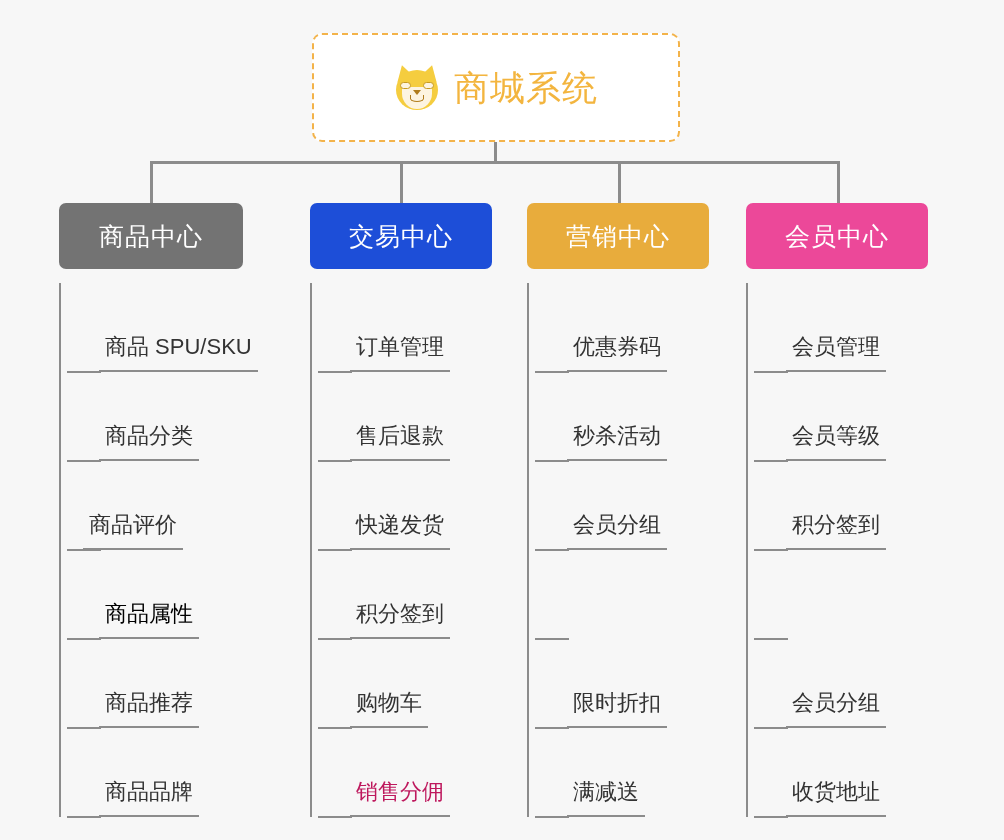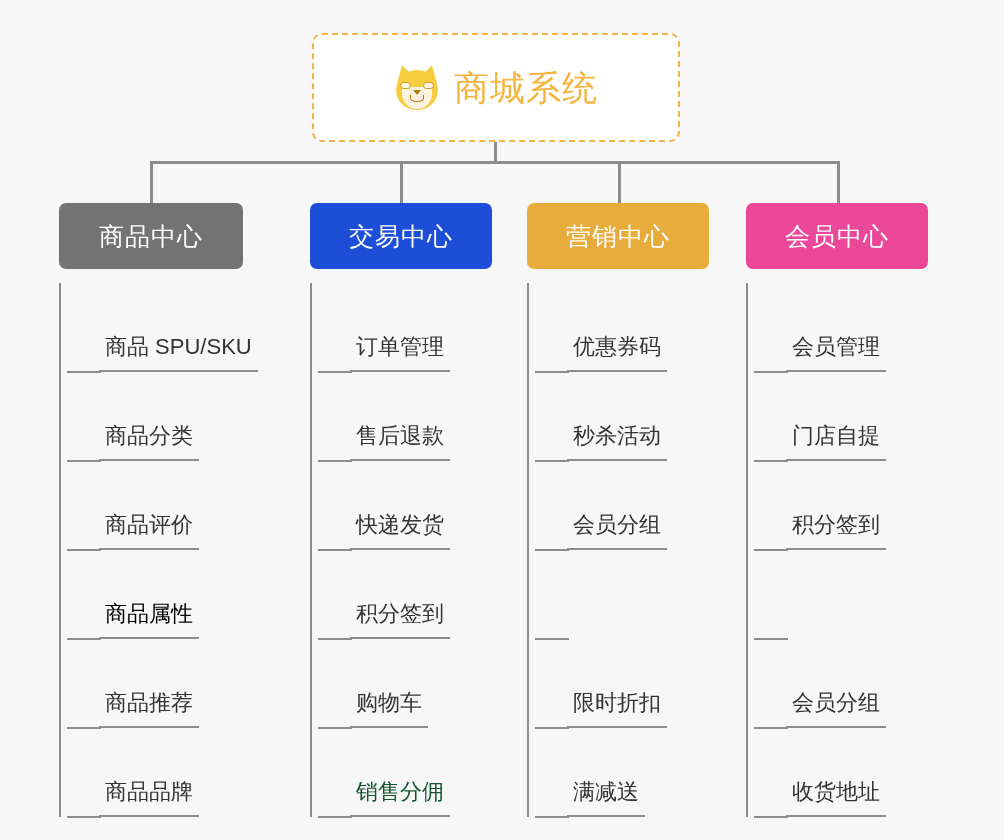--- a/index.html
+++ b/index.html
@@ -193,21 +193,21 @@
       <div class="leaf">
         <div class="leaf-stub" style="background: rgb(140, 140, 140);"></div>
         <span class="leaf-inner" style="border-bottom-color: rgb(140, 140, 140); color: rgb(51, 51, 51);">商品 SPU/SKU</span>
       </div>
       <div class="leaf">
         <div class="leaf-stub" style="background: rgb(140, 140, 140);"></div>
         <span class="leaf-inner" style="border-bottom-color: rgb(140, 140, 140); color: rgb(51, 51, 51);">商品分类</span>
       </div>
       <div class="leaf">
         <div class="leaf-stub" style="background: rgb(140, 140, 140);"></div>
-        <span class="leaf-inner" style="border-bottom-color: rgb(140, 140, 140); color: rgb(51, 51, 51);">商品评价</span>
+        <span class="leaf-inner" style="border-bottom-color: rgb(140, 140, 140); color: rgb(51, 51, 51); margin-left: 16px;">商品评价</span>
       </div>
       <div class="leaf">
         <div class="leaf-stub" style="background: rgb(140, 140, 140);"></div>
         <span class="leaf-inner" style="border-bottom-color: rgb(140, 140, 140); color: #000000;">商品属性</span>
       </div>
       <div class="leaf">
         <div class="leaf-stub" style="background: rgb(140, 140, 140);"></div>
         <span class="leaf-inner" style="border-bottom-color: rgb(140, 140, 140); color: rgb(51, 51, 51);">商品推荐</span>
       </div>
       <div class="leaf">
@@ -238,21 +238,21 @@
       <div class="leaf">
         <div class="leaf-stub" style="background: rgb(140, 140, 140);"></div>
         <span class="leaf-inner" style="border-bottom-color: rgb(140, 140, 140); color: rgb(51, 51, 51);">积分签到</span>
       </div>
       <div class="leaf">
         <div class="leaf-stub" style="background: rgb(140, 140, 140);"></div>
         <span class="leaf-inner" style="border-bottom-color: rgb(140, 140, 140); color: rgb(51, 51, 51);">购物车</span>
       </div>
       <div class="leaf">
         <div class="leaf-stub" style="background: rgb(140, 140, 140);"></div>
-        <span class="leaf-inner" style="border-bottom-color: rgb(140, 140, 140); color: #14532d;">销售分佣</span>
+        <span class="leaf-inner" style="border-bottom-color: rgb(140, 140, 140); color: #be185d;">销售分佣</span>
       </div>
     </div>
   </div>
 
   <div class="column" style="left:527px; width:182px;">
     <div class="cat-header" style="background: rgb(232, 172, 60);">
       <span>营销中心</span>
     </div>
     <div class="leaf-list">
       <div class="trunk" style="background: rgb(140, 140, 140); height: 534px;"></div>
@@ -287,21 +287,21 @@
       <span>会员中心</span>
     </div>
     <div class="leaf-list">
       <div class="trunk" style="background: rgb(140, 140, 140); height: 534px;"></div>
       <div class="leaf">
         <div class="leaf-stub" style="background: rgb(140, 140, 140);"></div>
         <span class="leaf-inner" style="border-bottom-color: rgb(140, 140, 140); color: rgb(51, 51, 51);">会员管理</span>
       </div>
       <div class="leaf">
         <div class="leaf-stub" style="background: rgb(140, 140, 140);"></div>
-        <span class="leaf-inner" style="border-bottom-color: rgb(140, 140, 140); color: rgb(51, 51, 51);">门店自提</span>
+        <span class="leaf-inner" style="border-bottom-color: rgb(140, 140, 140); color: rgb(51, 51, 51);">会员等级</span>
       </div>
       <div class="leaf">
         <div class="leaf-stub" style="background: rgb(140, 140, 140);"></div>
         <span class="leaf-inner" style="border-bottom-color: rgb(140, 140, 140); color: rgb(51, 51, 51);">积分签到</span>
       </div>
       <div class="leaf">
         <div class="leaf-stub" style="background: rgb(140, 140, 140);"></div>
       </div>
       <div class="leaf">
         <div class="leaf-stub" style="background: rgb(140, 140, 140);"></div>

